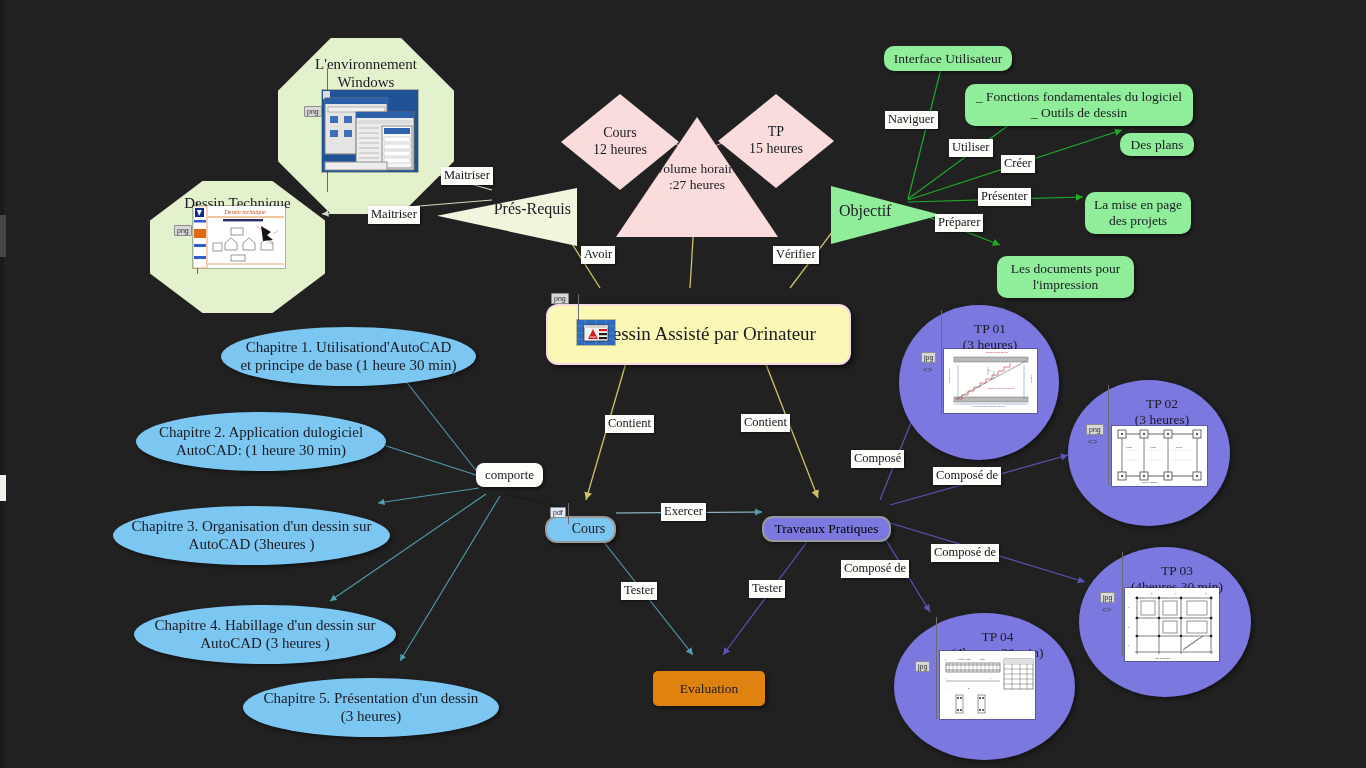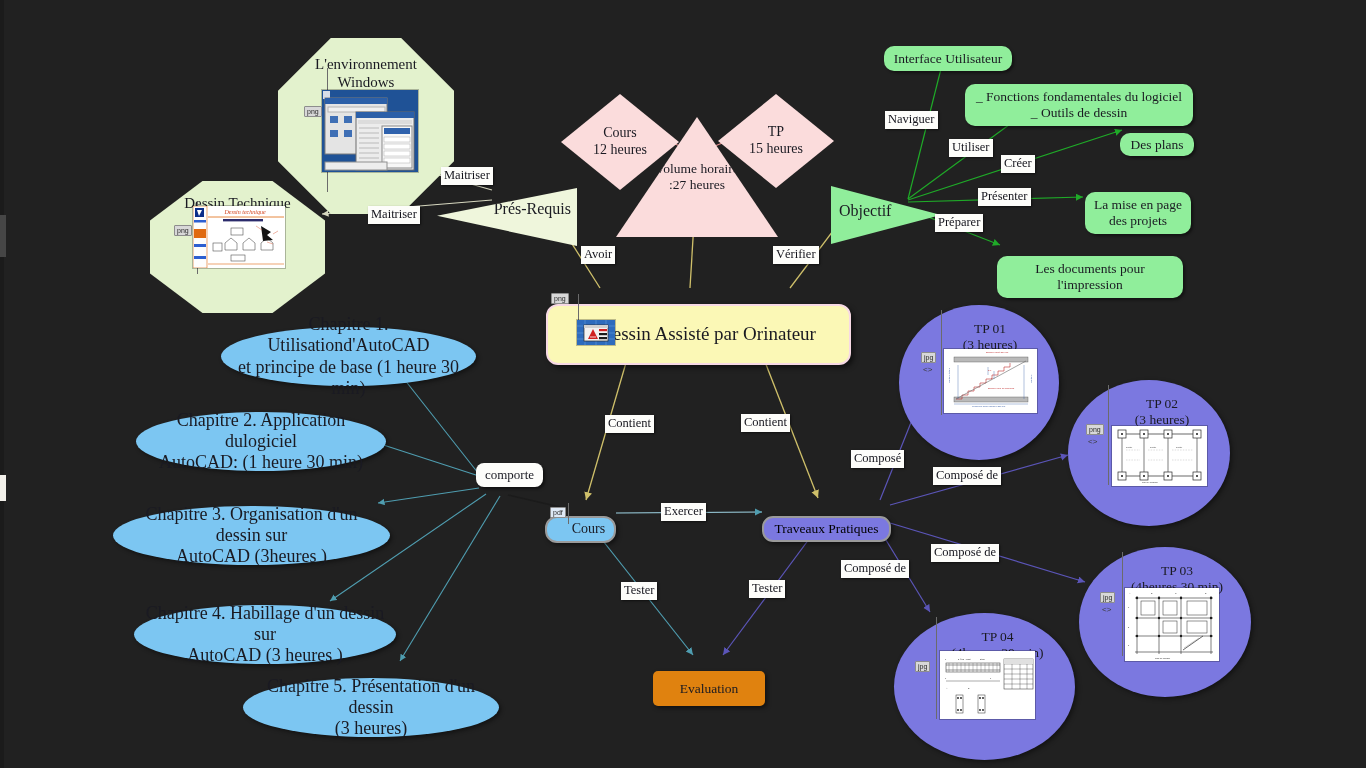--- a/index.html
+++ b/index.html
@@ -44,21 +44,21 @@
               box-shadow:2px 2px 4px rgba(0,0,0,.5);}
   .blue-pill{background:#7cc6f2;border:2px solid #9a9a9a;border-radius:12px;
              box-shadow:2px 2px 4px rgba(0,0,0,.5);flex-direction:row;}
   .purple-pill{background:#7b78e0;border:2px solid #9a9a9a;border-radius:11px;
                color:#000000;box-shadow:2px 2px 4px rgba(0,0,0,.5);}
   .white-pill{background:#fdfdfa;border-radius:8px;font-size:13px;color:#1a1a22;
               box-shadow:2px 2px 3px rgba(0,0,0,.5);}
 
   
   .ellipse{border-radius:50%;background:#7cc6f2;box-shadow:2px 2px 4px rgba(0,0,0,.45);}
-  .ellipse .lbl{font-size:18px;padding:0 10px;}
+  .ellipse .lbl{font-size:15px;padding:0 10px;}
   .purple-circle{border-radius:50%;background:#7b78e0;box-shadow:2px 2px 5px rgba(0,0,0,.45);
                  justify-content:flex-start;padding-top:16px;}
   .purple-circle .lbl{font-size:13.5px;}
 
   
   .elabel{position:absolute;background:#fdfdfa;color:#14141c;font-size:12.5px;
           padding:1px 3px 2px 3px;white-space:nowrap;z-index:8;
           font-family:"Liberation Serif","DejaVu Serif",serif;
           box-shadow:1px 1px 2px rgba(0,0,0,.55);}
 
@@ -251,21 +251,21 @@
     <span class="lbl">_ Fonctions fondamentales du logiciel
 _ Outils  de dessin</span>
   </div>
   <div class="node green-box" style="left:1120px;top:117px;width:74px;height:23px;">
     <span class="lbl">Des plans</span>
   </div>
   <div class="node green-box" style="left:1085px;top:176px;width:106px;height:42px;">
     <span class="lbl">La mise en page
 des projets</span>
   </div>
-  <div class="node green-box" style="left:997px;top:240px;width:186px;height:42px;">
+  <div class="node green-box" style="left:997px;top:240px;width:137px;height:42px;">
     <span class="lbl">Les documents pour
 l'impression</span>
   </div>
 
   <div class="node yellow-box" style="left:546px;top:288px;width:305px;height:61px;">
     <span class="lbl" style="font-size:19px;width:100%;text-align:center;padding-left:18px;box-sizing:border-box;">Dessin Assisté par Orinateur</span>
   </div>
   <div class="chiprule" style="left:578px;top:294px;height:50px;"></div>
   <div class="chip" style="left:551px;top:293px;">png</div>
   <div class="thumb" style="left:577px;top:320px;width:38px;height:25px;">

